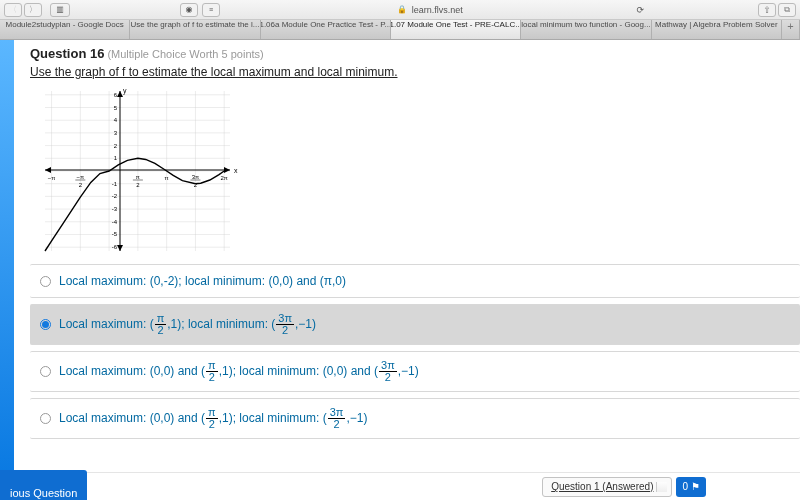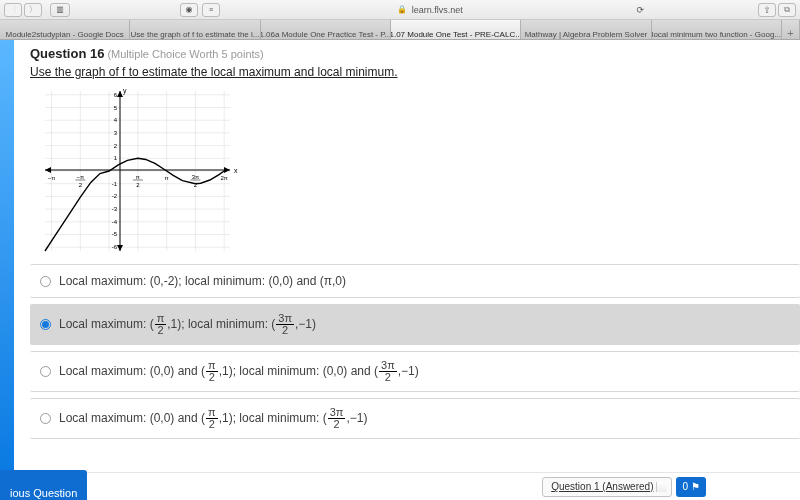--- a/index.html
+++ b/index.html
@@ -8,34 +8,34 @@
   .chrome { height: 20px; background: linear-gradient(#f6f6f6,#e8e8e8); border-bottom: 1px solid #c9c9c9; display: flex; align-items: center; font-size: 9px; color: #555; }
   .nav-btns { display:flex; gap:2px; padding:0 4px; }
   .nav-btn { width:18px; height:14px; border:1px solid #bbb; border-radius:3px; background:#f2f2f2; display:flex; align-items:center; justify-content:center; font-size:8px; color:#777;}
   .nav-btn.disabled { color:#ccc; }
   .side-toggle { width:20px; height:14px; border:1px solid #bbb; border-radius:3px; margin-left:4px; display:flex; align-items:center; justify-content:center; font-size:8px;}
   .addr { flex:1; display:flex; align-items:center; justify-content:center; gap:4px;}
   .addr .lock { font-size:8px; }
   .reader { width:18px;height:14px;border:1px solid #bbb;border-radius:3px;margin-right:4px;display:flex;align-items:center;justify-content:center;font-size:8px; background:#f2f2f2;}
   .right-btns{display:flex;gap:2px;padding:0 4px;}
   .tabbar { height:20px; background: linear-gradient(#dcdcdc,#c8c8c8); border-bottom:1px solid #a9a9a9; display:flex; font-size:8px; color:#4a4a4a; }
-  .tab { flex:1; border-right:1px solid #b0b0b0; display:flex; align-items:flex-end; justify-content:center; padding:0 4px; white-space:nowrap; overflow:hidden; text-overflow:ellipsis; }
+  .tab { flex:1; border-right:1px solid #b0b0b0; display:flex; align-items:flex-start; justify-content:center; padding:0 4px; white-space:nowrap; overflow:hidden; text-overflow:ellipsis; }
   .tab.active { background:linear-gradient(#f7f7f7,#e3e3e3); font-weight:500; color:#222;}
   .tab.add { flex:0 0 18px; font-size:11px; color:#777;}
   
   .page { position:relative; height:460px; background:#fff; }
   .left-edge { position:absolute; left:0; top:0; bottom:0; width:14px; background:linear-gradient(#5bb7ff,#0576e0); }
   .content { position:absolute; left:30px; right:0; top:6px; }
   .qtitle { font-size:13px; margin-bottom:4px; display:flex; align-items:baseline;}
   .qtitle b { font-weight:700; color:#222;}
   .qtitle .meta { color:#9a9a9a; font-size:11px; margin-left:3px;}
   .prompt { font-size:12px; color:#222; margin-bottom:4px;text-decoration:underline;}
   .graphbox { width:210px; height:175px; background:#fff; display:flex; align-items:center; justify-content:center; margin-bottom:6px;}
   .choices { display:flex; flex-direction:column; gap:6px; }
-  .choice { border:1px solid #d8d8d8; border-left:none; border-right:none; border-radius:2px; padding:8px 10px; display:flex; align-items:center; gap:8px; font-size:12px; color:#404040; background:#fff; min-height:34px;}
+  .choice { border:1px solid #d8d8d8; border-left:none; border-right:none; border-radius:2px; padding:8px 10px; display:flex; align-items:center; gap:8px; font-size:12px; color:#0369a1; background:#fff; min-height:34px;}
   .choice.selected { background:#d7d7d7; }
   .radio { width:11px; height:11px; border:1px solid #9a9a9a; border-radius:50%; flex-shrink:0; display:flex; align-items:center; justify-content:center;}
   .radio .dot { width:7px;height:7px;border-radius:50%; background:#1379df; display:none;}
   .choice.selected .radio { border-color:#1379df; }
   .choice.selected .radio .dot{ display:block;}
   .frac { display:inline-flex; flex-direction:column; align-items:center; font-size:11px; line-height:1; vertical-align:middle; margin:0 1px;}
   .frac .n { border-bottom:1px solid #000; padding:0 2px;}
   .frac .d { padding:0 2px;}
   
   .bottombar { position:absolute; left:0; right:0; bottom:0; height:28px; background:#fff; border-top:1px solid #e5e5e5; display:flex; align-items:center; }
@@ -75,24 +75,24 @@
   <div class="tab">
       <span>Use the graph of f to estimate the l...</span>
     </div>
   <div class="tab">
       <span>1.06a Module One Practice Test - P...</span>
     </div>
   <div class="tab active">
       <span>1.07 Module One Test - PRE-CALC...</span>
     </div>
   <div class="tab">
+      <span>local minimum two function - Goog...</span>
+    </div>
+  <div class="tab">
       <span>Mathway | Algebra Problem Solver</span>
-    </div>
-  <div class="tab">
-      <span>local minimum two function - Goog...</span>
     </div>
   <div class="tab add">+</div>
 </div>
 
 <div class="page">
   <div class="left-edge"></div>
   <div class="content">
     <div class="qtitle">
       <b>Question 16</b>
       <span class="meta">(Multiple Choice Worth 5 points)</span>

